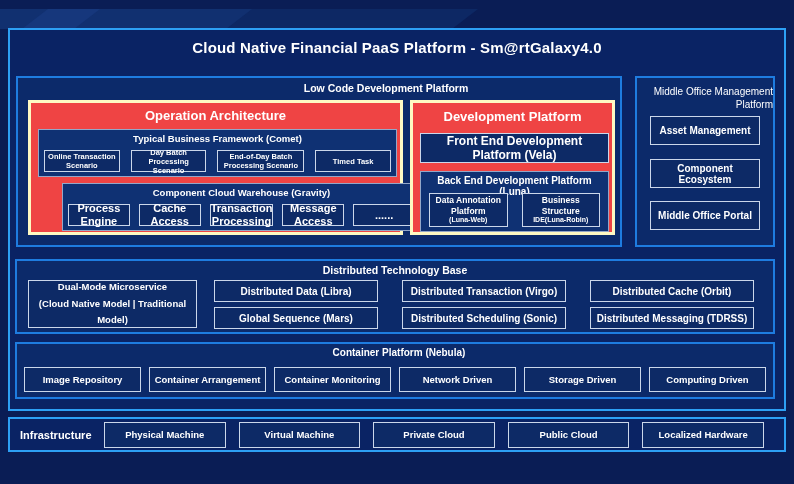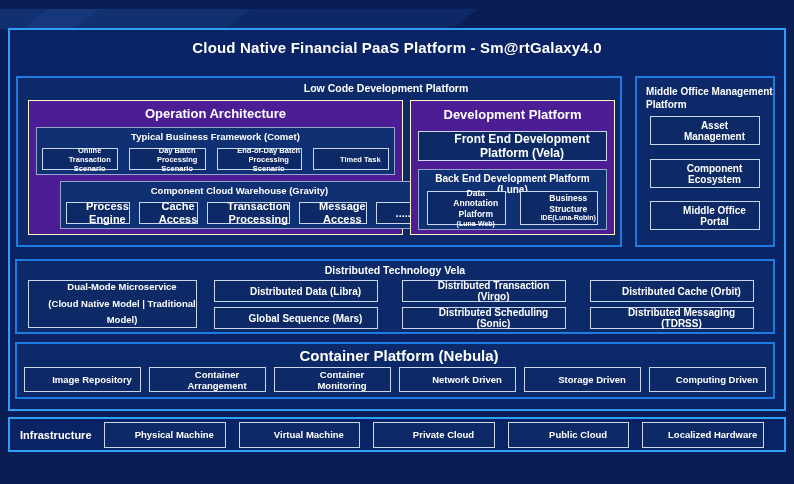--- a/index.html
+++ b/index.html
@@ -20,26 +20,26 @@
   #frame {
     position:absolute; left:8px; top:28px; width:778px; height:383px;
     border:2px solid #2da0f5; background:#0a2364;
   }
   .main-title {
     position:absolute; top:9px; left:0; right:0; text-align:center;
     font-size:15px; font-weight:bold; letter-spacing:.2px;
   }
 
   .sec { position:absolute; border:2px solid #1e7ce0; background:#0c2a6a; }
-  .inner { position:absolute; border:1px solid #fef9c3; background:#4c1d95; }
+  .inner { position:absolute; border:3px solid #fef9c3; background:#ef4444; }
   .subpanel { position:absolute; border:1px solid #93a7c9; background:#0f3173; }
   .leaf {
     background:#0d2a66; border:1px solid #cbd7ea; color:#fff;
     display:flex; flex-direction:column; align-items:center; justify-content:center;
-    text-align:center; font-weight:bold;padding-left:19px;
+    text-align:center; font-weight:bold;
   }
   .hdr { font-weight:bold; text-align:center; }
 
   
   #lowcode { left:6px; top:46px; width:606px; height:171px; }
   .lc-header { position:absolute; top:4px; left:134px; right:0; font-size:10.5px; }
 
   #op-arch { left:10px; top:22px; width:375px; height:135px; }
   .op-title { margin-top:5px; font-size:13px; }
   #comet  { left:7px; top:26px; width:359px; height:48px; }
@@ -56,37 +56,37 @@
   .dp-title { margin-top:6px; font-size:13px; }
   #front-end { position:absolute; left:7px; top:30px; width:189px; height:30px; font-size:12px; }
   #back-end { left:7px; top:68px; width:189px; height:61px; }
   .be-title { margin-top:3px; font-size:10px; }
   .be-row { position:absolute; left:8px; right:8px; top:21px; bottom:4px; display:flex; gap:14px;border-radius:11px; }
   .be-row .leaf { flex:1; font-size:8.5px; line-height:1.25; }
   .be-sub { font-size:7px; }
 
   
   #middle-office { left:625px; top:46px; width:140px; height:171px; }
-  .mo-title { margin:7px 0 0 9px; font-size:10px; font-weight:bold; line-height:1.3; }
+  .mo-title { margin:7px 0 0 9px; font-size:10px; font-weight:normal; line-height:1.3;text-align:right; }
   .mo-title span { display:block; }
   .mo-leaf { position:absolute; left:13px; width:110px; height:29px; font-size:10px; }
   #mo-1 { top:38px; } #mo-2 { top:81px; } #mo-3 { top:123px; }
 
   
   #distributed { left:5px; top:229px; width:760px; height:75px; }
   .dist-header { margin-top:3px; font-size:10.5px; }
   #dual-mode { position:absolute; left:11px; top:19px; width:169px; height:48px;
     font-size:9.5px; line-height:1.35;justify-content:space-between; }
   .dist-col { position:absolute; top:19px; width:164px; }
   #dcol-1 { left:197px; } #dcol-2 { left:385px; } #dcol-3 { left:573px; }
   .dist-col .leaf { height:22px; margin-bottom:5px; font-size:10px; }
 
   
   #container-platform { left:5px; top:312px; width:760px; height:57px; }
-  .cp-header { margin-top:3px; font-size:15px;padding-left:8px; }
+  .cp-header { margin-top:3px; font-size:10px;padding-left:8px; }
   .cp-row { position:absolute; left:7px; right:7px; top:23px; height:25px; display:flex; gap:8px; }
   .cp-row .leaf { flex:1; font-size:9.5px; }
 
   
   #infrastructure {
     position:absolute; left:8px; top:417px; width:778px; height:35px;
     border:2px solid #2da0f5; background:#0a2364;
     display:flex; align-items:center;
   }
   .infra-label { margin-left:10px; width:82px; font-size:11px; font-weight:bold; flex:0 0 auto; }
@@ -192,21 +192,21 @@
       </div>
       <div id="mo-2" class="leaf mo-leaf">
         <span>Component Ecosystem</span>
       </div>
       <div id="mo-3" class="leaf mo-leaf">
         <span>Middle Office Portal</span>
       </div>
     </div>
 
     <div id="distributed" class="sec">
-      <div class="dist-header hdr">Distributed Technology Vela</div>
+      <div class="dist-header hdr">Distributed Technology Base</div>
       <div id="dual-mode" class="leaf">
         <span>Dual-Mode Microservice</span>
         <span>(Cloud Native Model | Traditional</span>
         <span>Model)</span>
       </div>
       <div id="dcol-1" class="dist-col">
         <div class="leaf">
           <span>Distributed Data (Libra)</span>
         </div>
         <div class="leaf">

